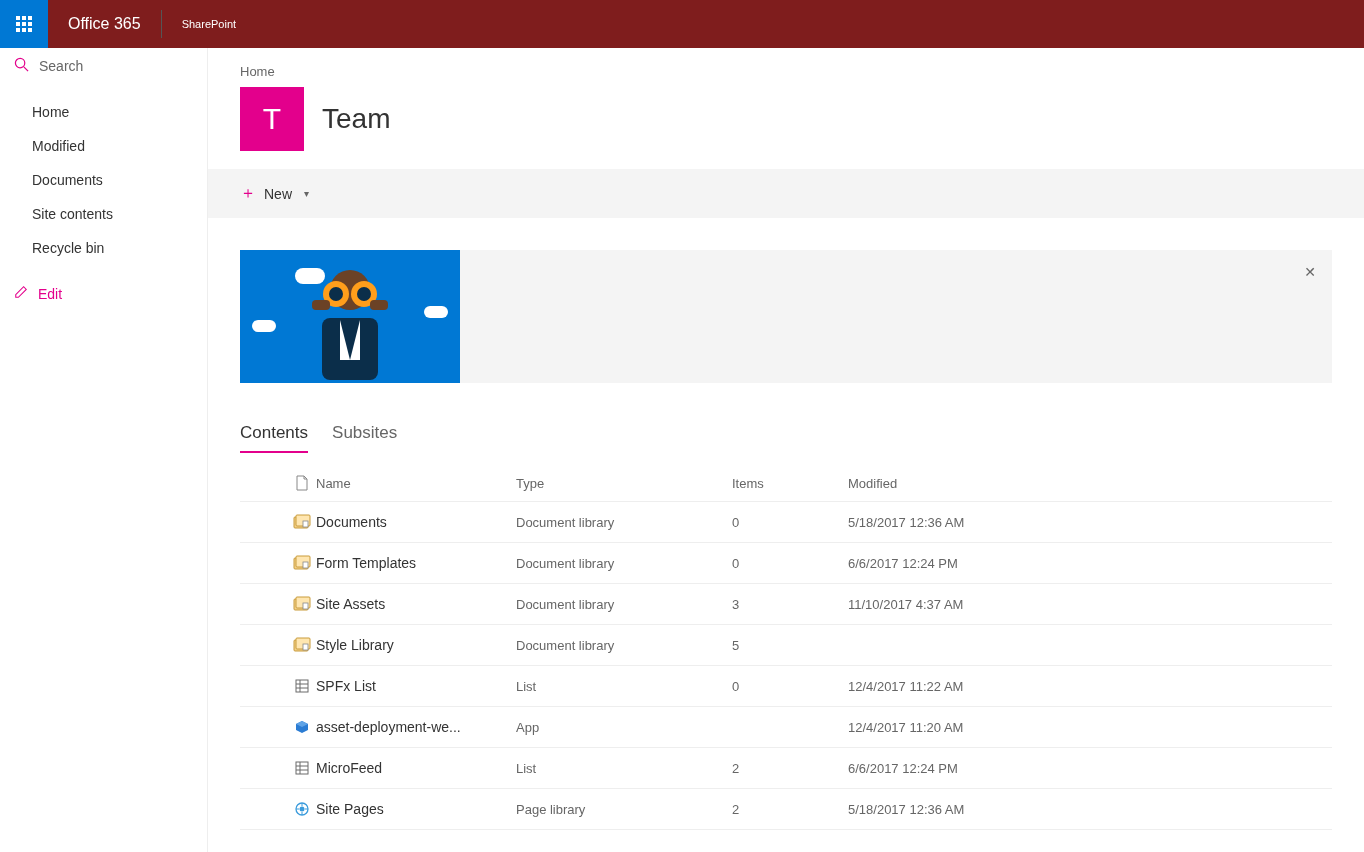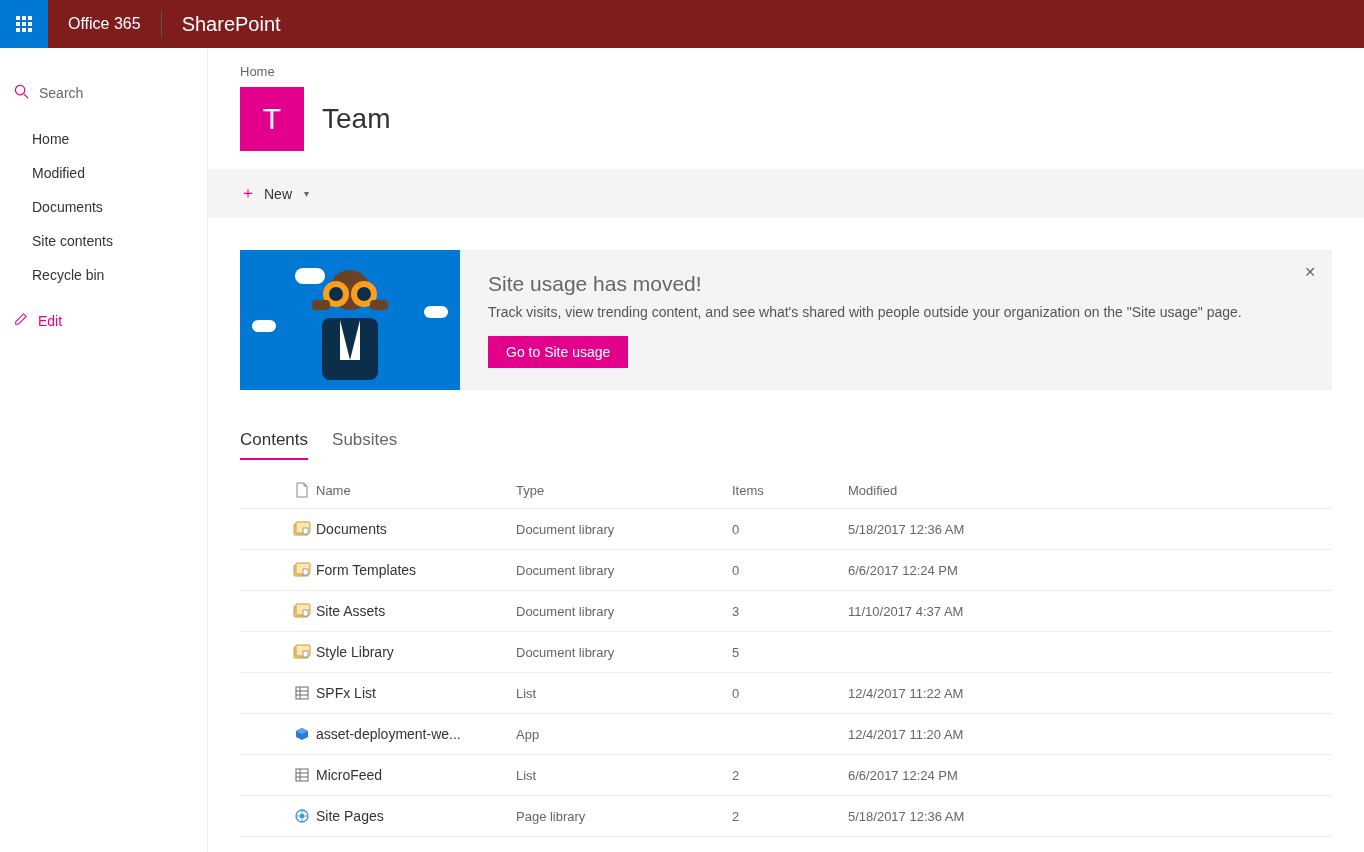--- a/index.html
+++ b/index.html
@@ -5,25 +5,25 @@
   * { box-sizing: border-box; margin: 0; padding: 0; }
   body { font-family: "Segoe UI", sans-serif; font-size: 14px; color: #333; background: #fff; width: 1364px; height: 852px; overflow: hidden; }
   
   
   .suite-bar { height: 48px; background: #7f1d1d; color: #fff; display: flex; align-items: center; }
   .waffle { width: 48px; height: 48px; background: #0078d4; display: flex; align-items: center; justify-content: center; cursor: pointer; }
   .waffle-grid { display: grid; grid-template-columns: repeat(3, 4px); grid-template-rows: repeat(3,4px); gap: 2px; }
   .waffle-dot { width: 4px; height: 4px; background: #fff; }
   .suite-title { padding: 0 20px; font-size: 16px; font-weight: 400; }
   .suite-divider { width: 1px; height: 28px; background: #555; }
-  .suite-app { padding: 0 20px; font-size: 20px; text-align: center; }
+  .suite-app { padding: 0 20px; font-size: 11px; text-align: center; }
 
   
   .layout { display: flex; height: calc(852px - 48px); }
-  .left-nav { width: 208px; border-right: 1px solid #eee; padding: 30px 0 0 0; }
+  .left-nav { width: 208px; border-right: 1px solid #eee; padding: 3px 0 0 0; }
   .search-box { display: flex; align-items: center; padding: 6px 14px 14px 14px; color: #666; cursor: text; }
   .search-icon { color: #e3008c; margin-right: 10px; font-size: 15px; }
   .nav-list { padding: 6px 0 10px 0; }
   .nav-item { padding: 9px 32px; color: #333; cursor: pointer; }
   .edit-link { display: flex; align-items: center; padding: 10px 14px; color: #e3008c; cursor: pointer; }
   .edit-icon { margin-right: 10px; font-size: 14px; }
 
   
   .main { flex: 1; overflow: auto; }
   .header { padding: 16px 32px 18px 32px; }
@@ -141,25 +141,20 @@
           <rect x="100" y="70" width="20" height="40" fill="#fff"></rect>
           <path d="M100 70 L110 110 L120 70 Z" fill="#0b2e4a"></path>
           <circle cx="96" cy="44" r="13" fill="#ff9e1b"></circle>
           <circle cx="124" cy="44" r="13" fill="#ff9e1b"></circle>
           <circle cx="96" cy="44" r="7" fill="#0b2e4a"></circle>
           <circle cx="124" cy="44" r="7" fill="#0b2e4a"></circle>
           <rect x="72" y="50" width="18" height="10" rx="4" fill="#6b4226"></rect>
           <rect x="130" y="50" width="18" height="10" rx="4" fill="#6b4226"></rect>
         </svg>
       </div>
-      <div class="banner-body">
-        <div class="banner-title">Site usage has moved!</div>
-        <div class="banner-desc">Track visits, view trending content, and see what's shared with people outside your organization on the "Site usage" page.</div>
-        <button class="banner-btn">Go to Site usage</button>
-      </div>
       <button class="banner-close">
         <span>✕</span>
       </button>
     </div>
 
     <div class="tabs">
       <div class="tab active">Contents</div>
       <div class="tab">Subsites</div>
     </div>
 

